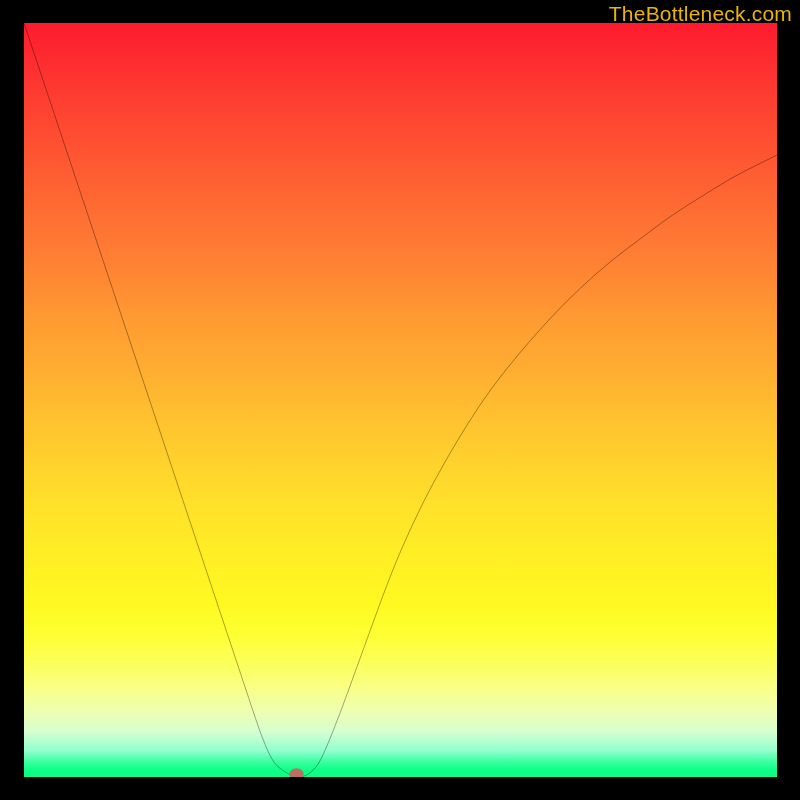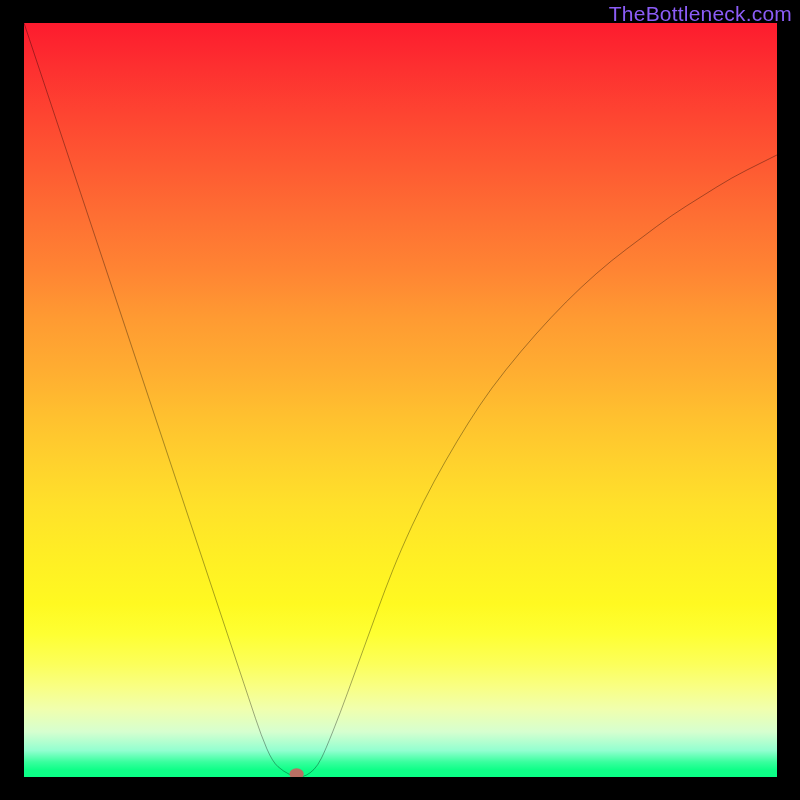--- a/index.html
+++ b/index.html
@@ -51,21 +51,21 @@
   .curve {
     position: absolute;
     inset: 0;
     width: 753px;
     height: 754px;
   }
   .watermark {
     position: absolute;
     top: 2px;
     right: 8px;
-    color: #8b5cf6;
+    color: #eab308;
     font-size: 21px;
     font-weight: 500;
     letter-spacing: 0.2px;
   }
 </style>
 </head>
 <body>
 
 <div class="frame">
   <div class="gradient"></div>

